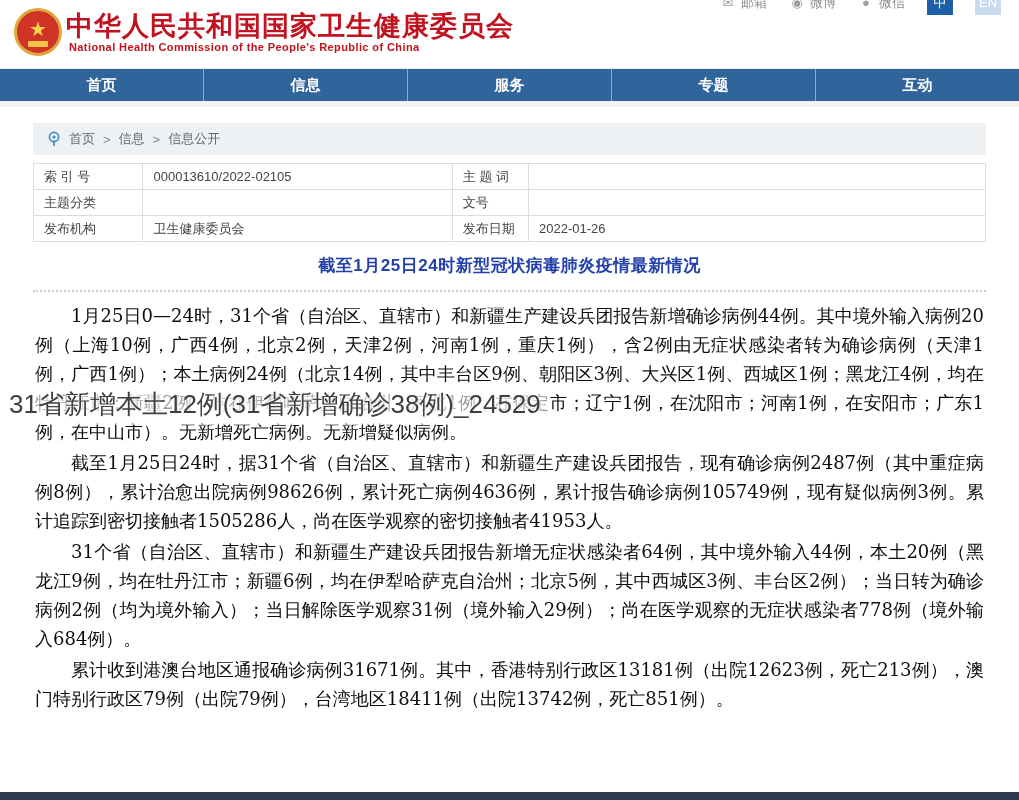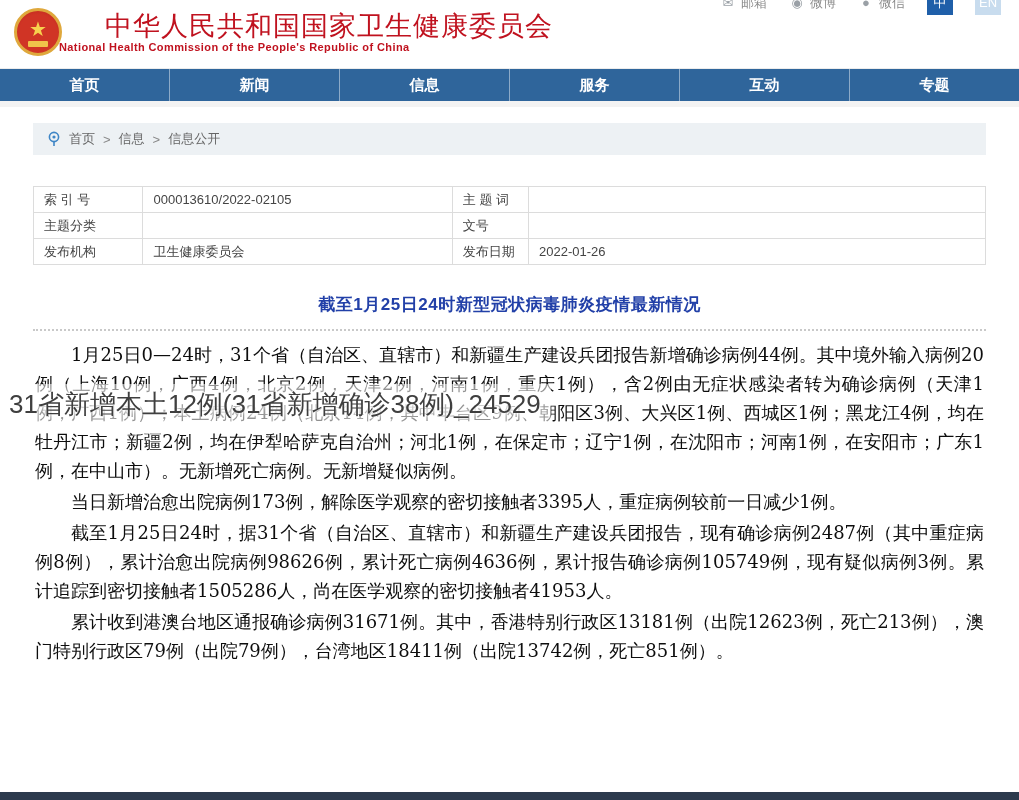--- a/index.html
+++ b/index.html
@@ -22,26 +22,25 @@
   .emblem .star{
     position:absolute;left:50%;top:42%;transform:translate(-50%,-50%);
     color:#f7d14e;font-size:20px;line-height:1;
   }
   .emblem .gate{
     position:absolute;left:50%;bottom:6px;transform:translateX(-50%);
     width:20px;height:6px;background:#f0c34a;border-radius:1px;
   }
   .site-title{
     position:absolute;left:66px;top:8px;
-    color:#c0121f;font-size:27px;font-weight:normal;letter-spacing:1px;
+    color:#c0121f;font-size:27px;font-weight:bold;letter-spacing:1px;
     white-space:nowrap;
-    margin-left:39px;
   }
   .site-subtitle{
-    position:absolute;left:59px;top:41px;
+    position:absolute;left:69px;top:41px;
     color:#c0121f;font-size:11px;font-weight:bold;letter-spacing:.4px;
     white-space:nowrap;
   }
   .topbar{
     position:absolute;right:18px;top:-10px;height:26px;
     display:flex;align-items:center;gap:22px;
     font-size:13px;color:#8a8a8a;
   }
   .topbar .tb-item{display:flex;align-items:center;gap:5px;cursor:pointer;}
   .tb-glyph{
@@ -72,29 +71,29 @@
   .breadcrumb{
     margin-top:16px;height:32px;background:#edf1f4;
     display:flex;align-items:center;gap:8px;
     padding-left:14px;font-size:13px;color:#666;
   }
   .crumb{cursor:pointer;}
   .crumb-sep{color:#888;}
   .pin-icon{width:14px;height:16px;display:inline-block;}
   
   table.meta{
-    margin-top:31px;width:100%;border-collapse:collapse;table-layout:fixed;
+    margin-top:8px;width:100%;border-collapse:collapse;table-layout:fixed;
   }
   table.meta td{
     border:1px solid #dcdcdc;height:25px;padding:0 10px;
     font-size:13px;color:#444;overflow:hidden;white-space:nowrap;
   }
   
   .article-title{
-    margin-top:28px;text-align:center;
+    margin-top:12px;text-align:center;
     color:#2240a8;font-size:17px;font-weight:bold;letter-spacing:.5px;
   }
   .dotted-sep{
     margin-top:13px;border-bottom:2px dotted #c9c9c9;height:0;
   }
   .article-body{
     margin-top:9px;
     font-family:"DejaVu Serif","Liberation Serif",serif;
     font-size:18px;line-height:29px;color:#0d0d0d;text-align:justify;
   }
@@ -136,25 +135,24 @@
       <span class="tb-glyph">●</span>
       <span>微信</span>
     </span>
     <span class="lang-btn lang-zh">中</span>
     <span class="lang-btn lang-en">EN</span>
   </div>
 </div>
 
 <div class="nav">
   <div class="nav-item">首页</div>
-  <div class="nav-item">新闻</div>
   <div class="nav-item">信息</div>
   <div class="nav-item">服务</div>
+  <div class="nav-item">专题</div>
   <div class="nav-item">互动</div>
-  <div class="nav-item">专题</div>
 </div>
 <div class="nav-strip"></div>
 
 <div class="content">
 
   <div class="breadcrumb">
     <svg class="pin-icon" viewBox="0 0 14 16">
       <circle cx="7" cy="6" r="4.6" fill="none" stroke="#3f86c6" stroke-width="1.6"></circle>
       <circle cx="7" cy="6" r="1.6" fill="#3f86c6"></circle>
       <path d="M7 11 L7 15" stroke="#3f86c6" stroke-width="1.6"></path>
@@ -193,22 +191,22 @@
       <td>2022-01-26</td>
     </tr>
   </tbody>
     </table>
 
   <div class="article-title">截至1月25日24时新型冠状病毒肺炎疫情最新情况</div>
   <div class="dotted-sep"></div>
 
   <div class="article-body">
     <p>1月25日0—24时，31个省（自治区、直辖市）和新疆生产建设兵团报告新增确诊病例44例。其中境外输入病例20例（上海10例，广西4例，北京2例，天津2例，河南1例，重庆1例），含2例由无症状感染者转为确诊病例（天津1例，广西1例）；本土病例24例（北京14例，其中丰台区9例、朝阳区3例、大兴区1例、西城区1例；黑龙江4例，均在牡丹江市；新疆2例，均在伊犁哈萨克自治州；河北1例，在保定市；辽宁1例，在沈阳市；河南1例，在安阳市；广东1例，在中山市）。无新增死亡病例。无新增疑似病例。</p>
-    <p>当日新增治愈出院病例173例，解除医学观察的密切接触者3395人，重症病例较前一日减少1例。</p>
     <p>截至1月25日24时，据31个省（自治区、直辖市）和新疆生产建设兵团报告，现有确诊病例2487例（其中重症病例8例），累计治愈出院病例98626例，累计死亡病例4636例，累计报告确诊病例105749例，现有疑似病例3例。累计追踪到密切接触者1505286人，尚在医学观察的密切接触者41953人。</p>
+    <p>31个省（自治区、直辖市）和新疆生产建设兵团报告新增无症状感染者64例，其中境外输入44例，本土20例（黑龙江9例，均在牡丹江市；新疆6例，均在伊犁哈萨克自治州；北京5例，其中西城区3例、丰台区2例）；当日转为确诊病例2例（均为境外输入）；当日解除医学观察31例（境外输入29例）；尚在医学观察的无症状感染者778例（境外输入684例）。</p>
     <p>累计收到港澳台地区通报确诊病例31671例。其中，香港特别行政区13181例（出院12623例，死亡213例），澳门特别行政区79例（出院79例），台湾地区18411例（出院13742例，死亡851例）。</p>
   </div>
 
 </div>
 
 <div class="watermark">31省新增本土12例(31省新增确诊38例)_24529</div>
 
 <div class="footer-bar"></div>
 
 </body></html>

